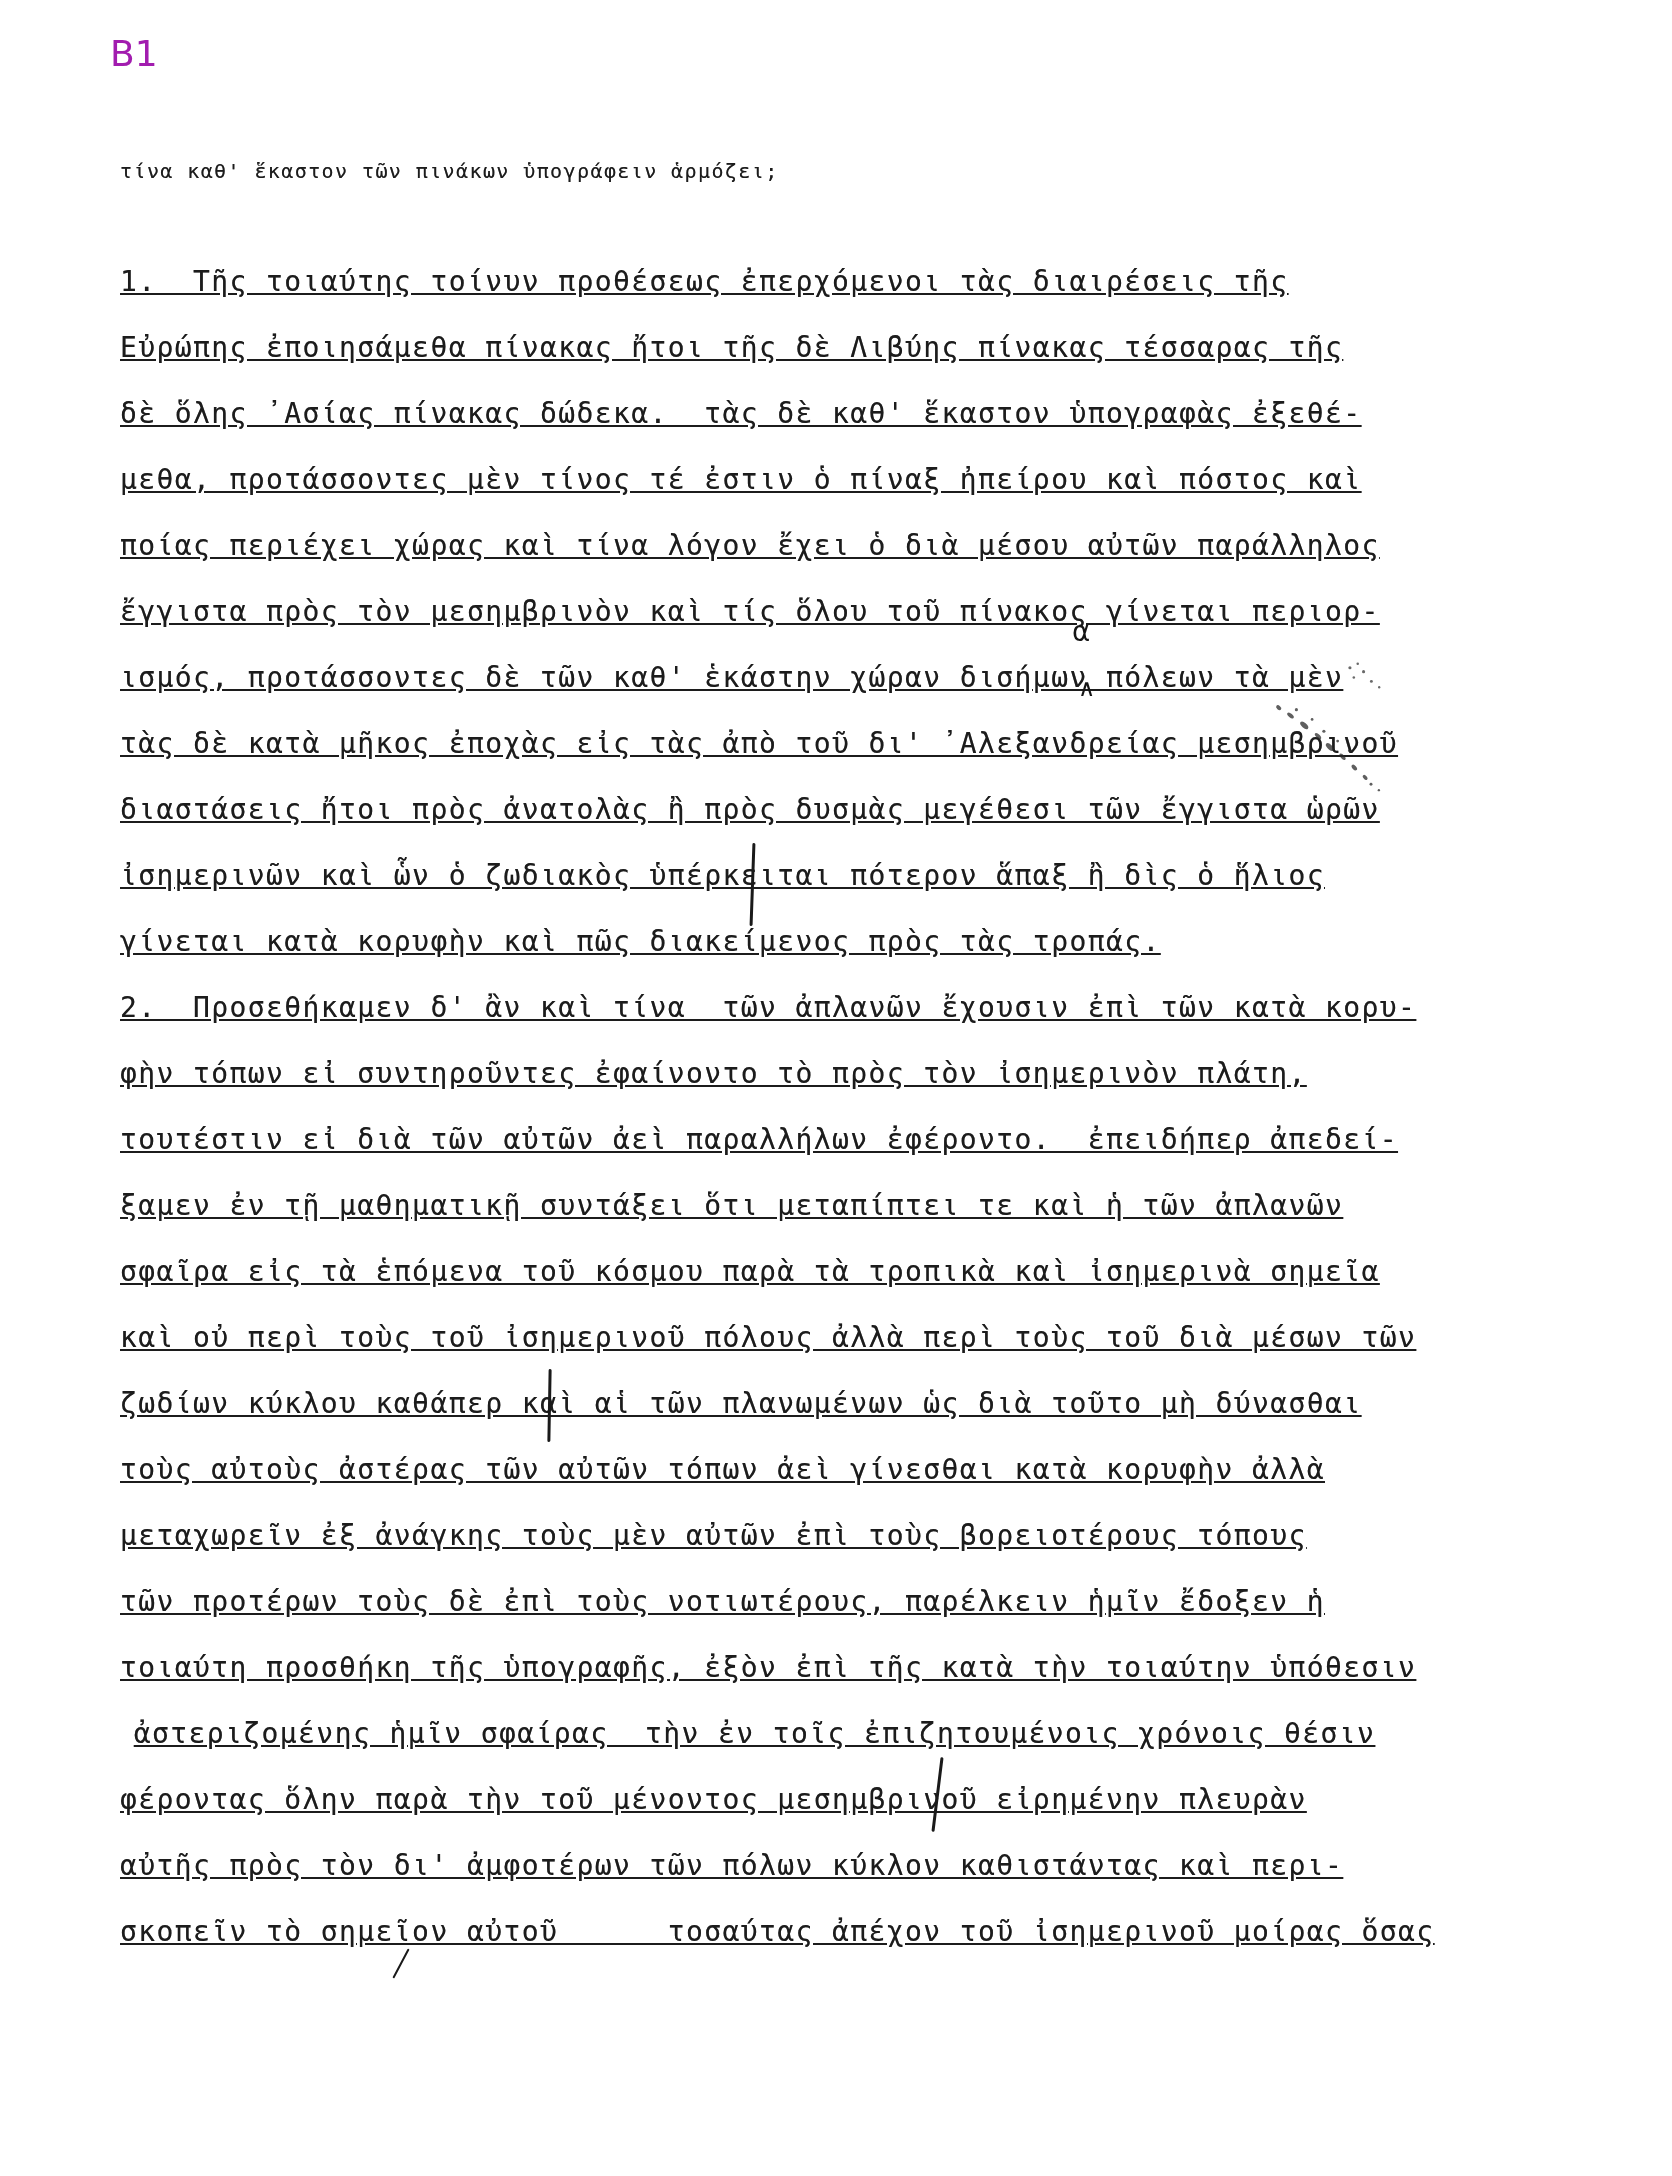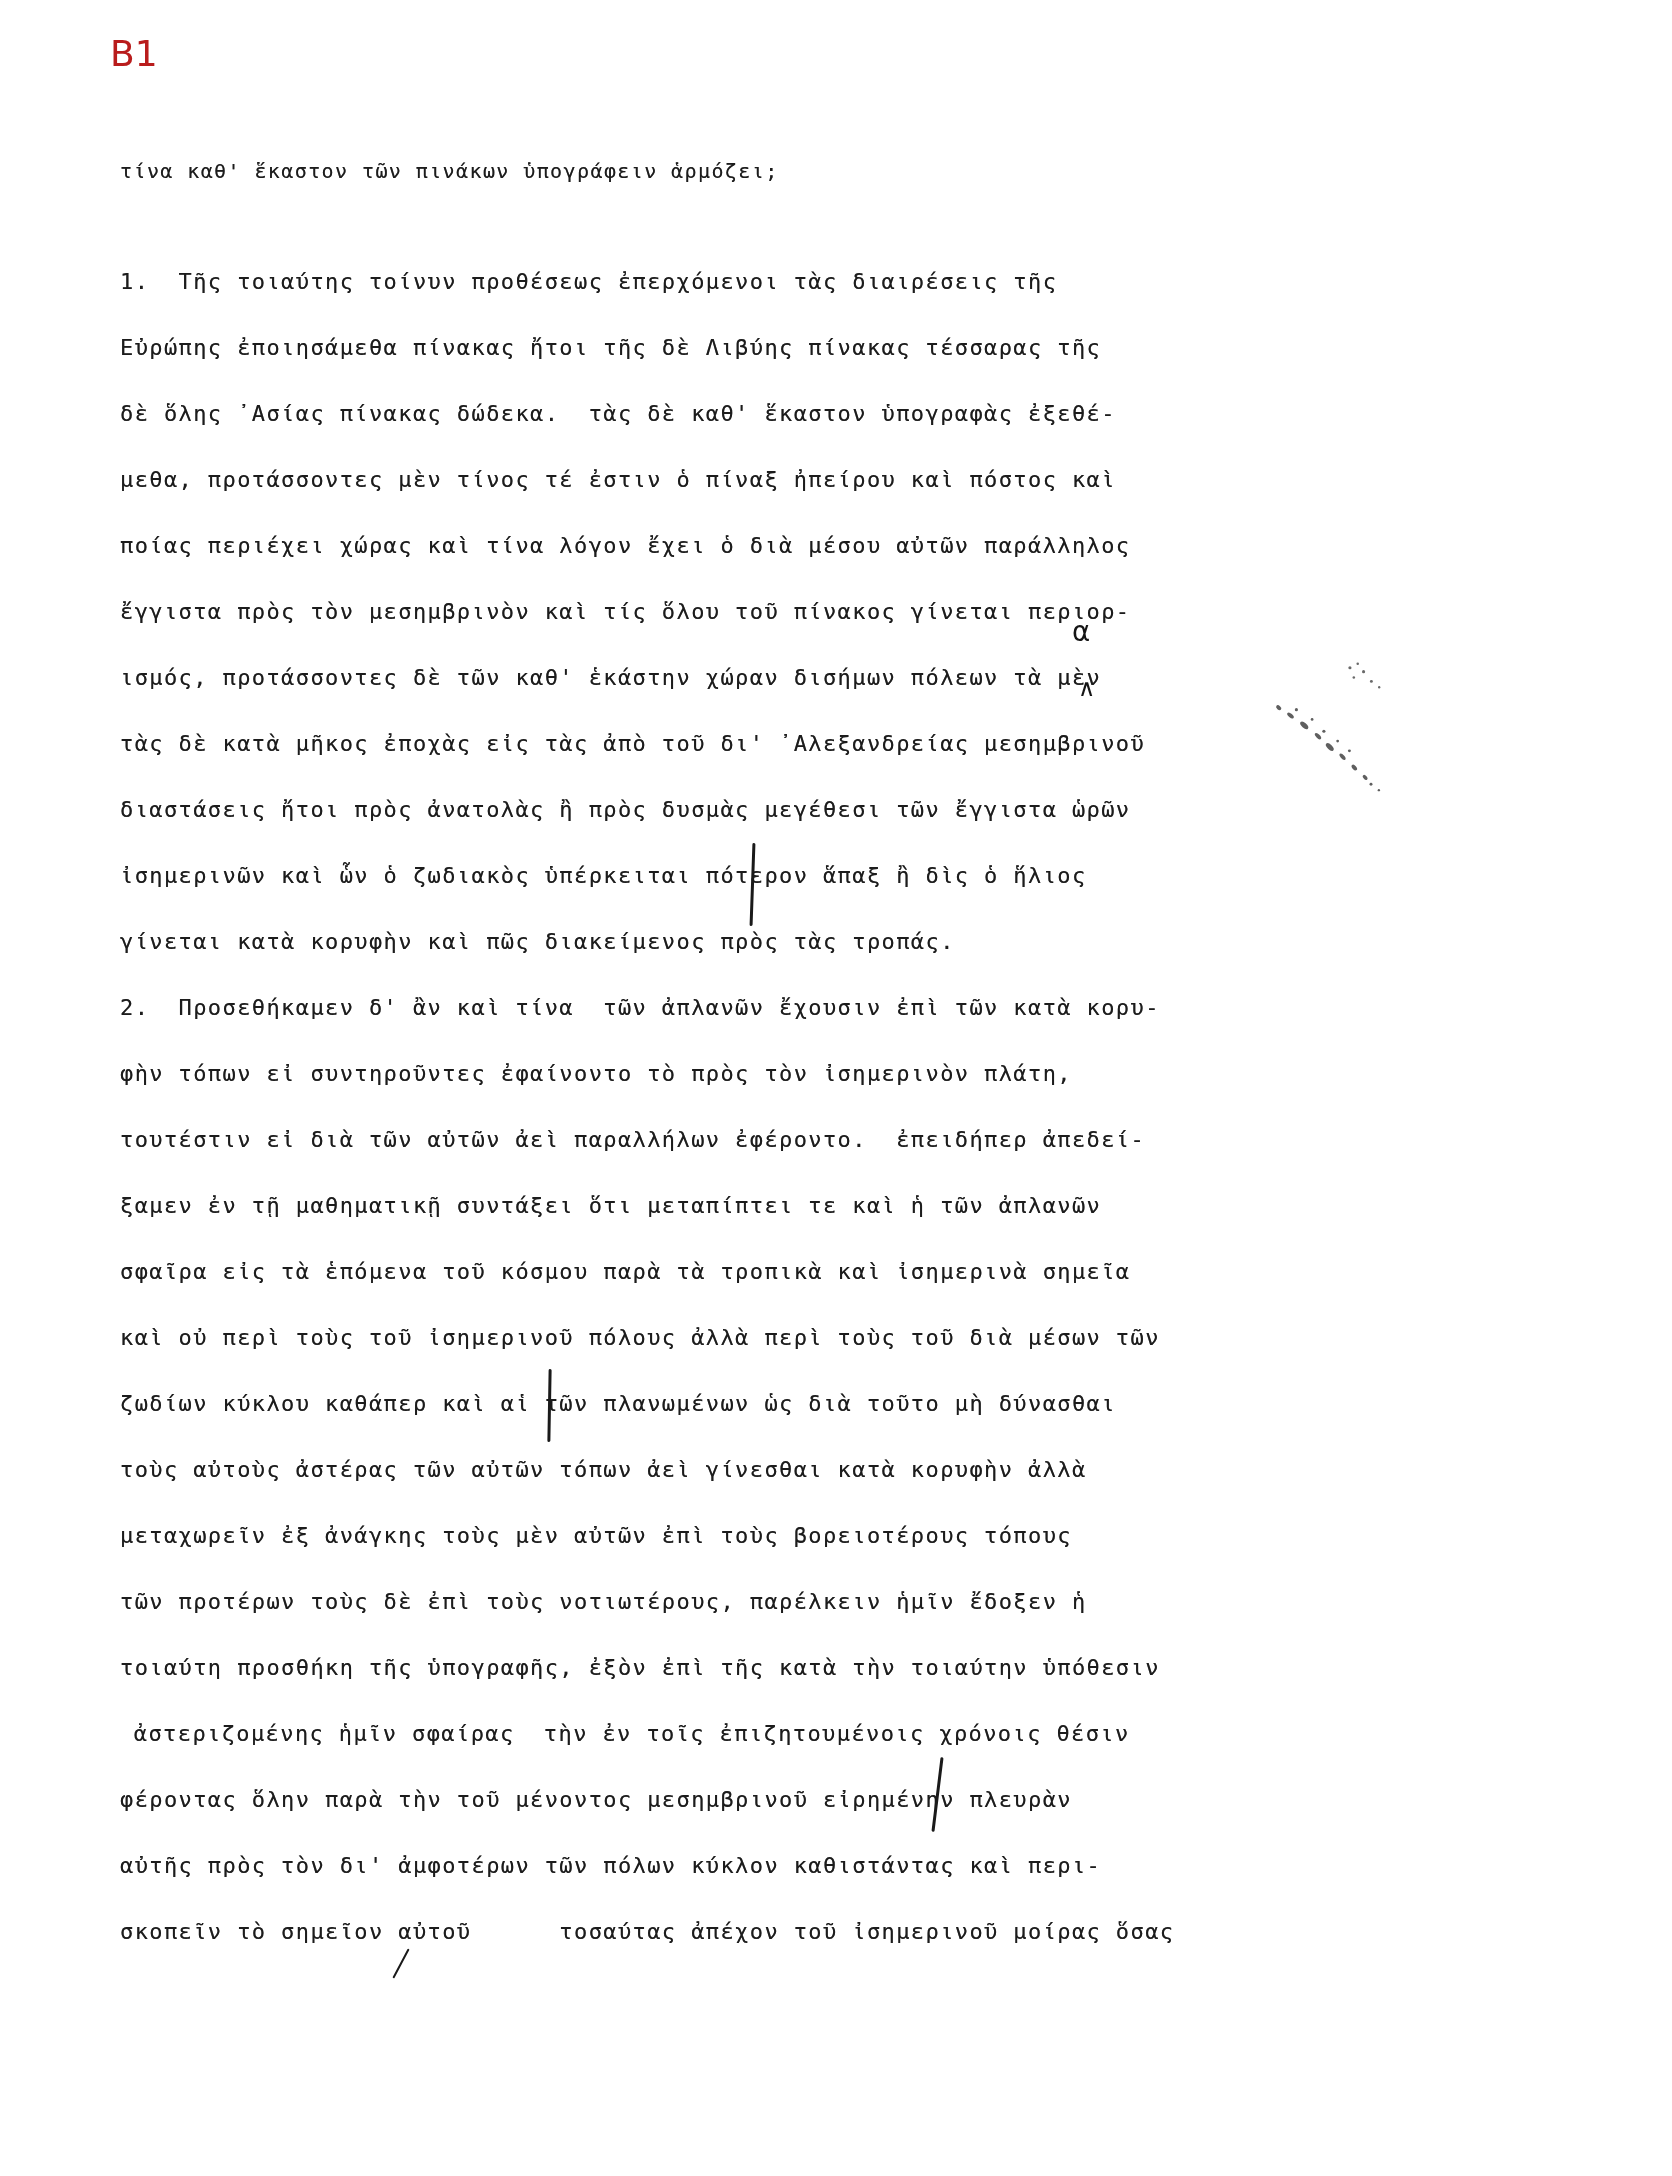--- a/index.html
+++ b/index.html
@@ -8,35 +8,36 @@
     width:1673px; height:2176px;
     background:#ffffff;
     overflow:hidden;
     font-family:"DejaVu Sans Mono","DejaVu Sans",monospace;
     color:#1c1c1c;
   }
   .page-label {
     position:absolute; left:110px; top:33px;
     font-size:36px;
     font-family:"DejaVu Sans",sans-serif;
-    color:#b91c1c;
+    color:#a21caf;
   }
   .question-line {
     position:absolute; left:120px; top:138px;
     height:66px; line-height:66px;
     font-size:20px; letter-spacing:1.4px; white-space:pre;
     text-shadow:0 0 0.6px rgba(25,25,25,0.55);
   }
   .body-text {
     position:absolute; left:120px; top:249px; width:1517px;
   }
   .line {
     height:66px; line-height:66px;
-    font-size:22px; letter-spacing:1.4px; white-space:pre;
+    font-size:28px; letter-spacing:1.4px; white-space:pre;
     text-shadow:0 0 0.6px rgba(25,25,25,0.55);
+    text-decoration:underline;
   }
   .line.indent { padding-left:13.8px; }
   
   .insert-letter {
     position:absolute; left:1072px; top:615px;
     font-size:27.6px; color:#151515;
     font-family:"DejaVu Sans",sans-serif;
   }
   .insert-caret {
     position:absolute; left:1078px; top:674px;

